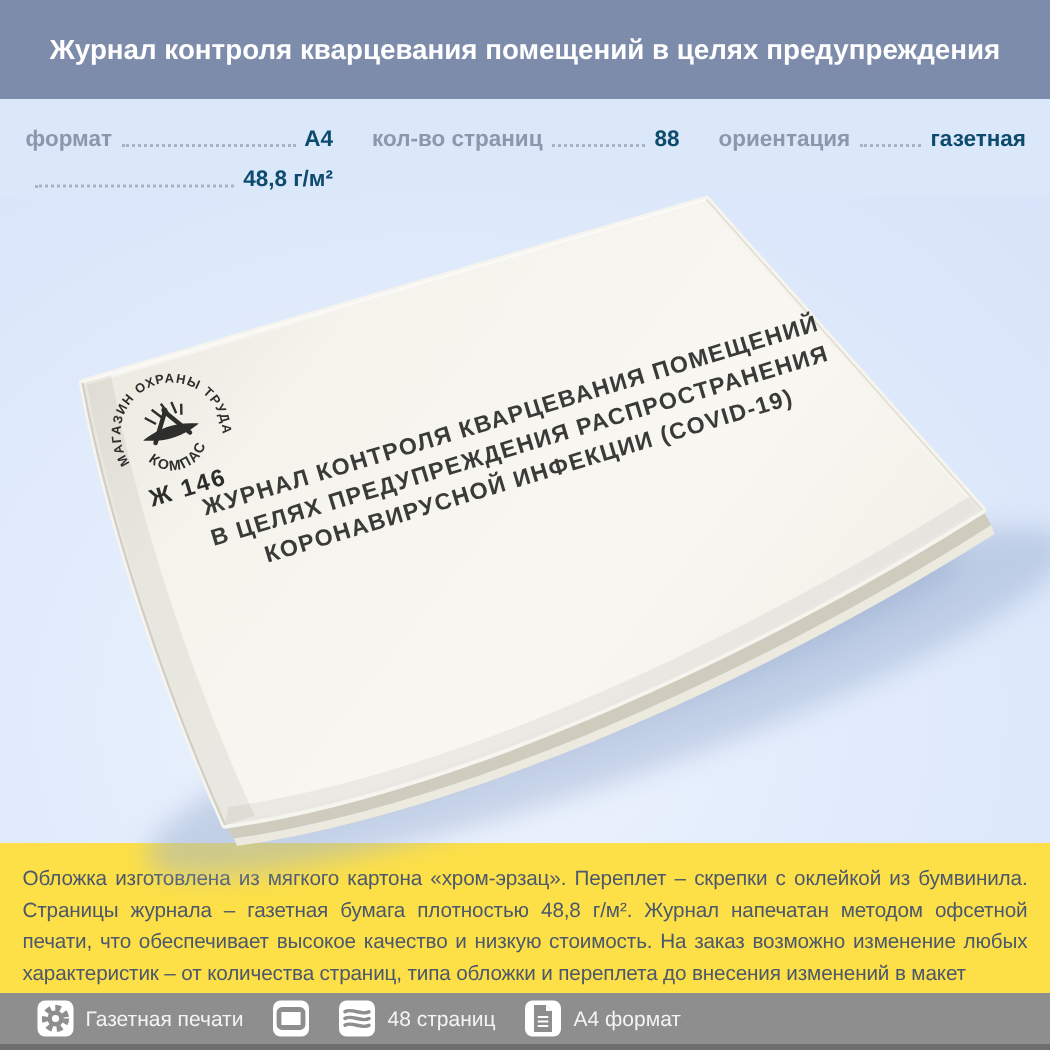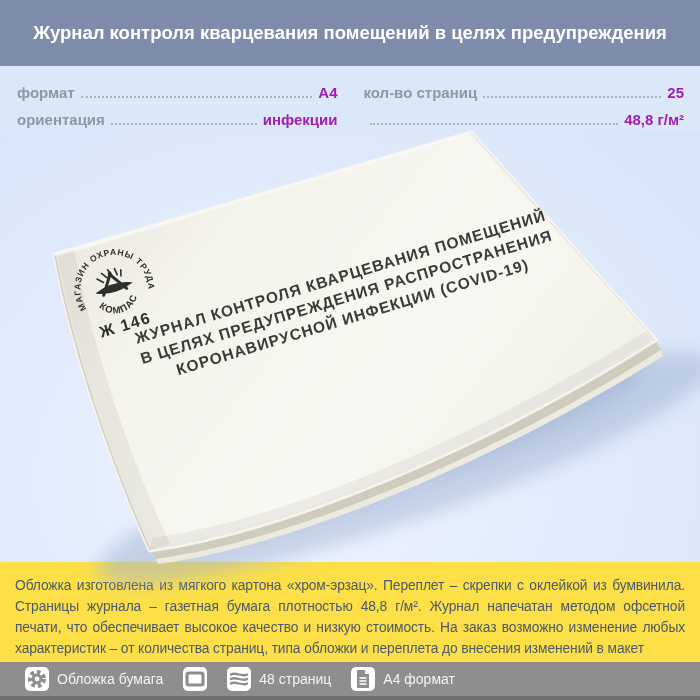--- a/index.html
+++ b/index.html
@@ -12,27 +12,27 @@
   .header {
     height:66px; background:#7e8cab; color:#ffffff;
     display:flex; flex-direction:column; align-items:center; justify-content:center;
     font-weight:bold; font-size:18.5px; line-height:24px; text-align:center;
   }
   .header .tline { white-space:nowrap; }
 
   
   .specs {
     height:64px; background:#dbe8fa; padding:10px 16px 0 17px;
-    display:grid; grid-template-columns:1fr 1fr; column-gap:26px; row-gap:1px;
+    display:grid; grid-template-columns:1fr 1fr 1fr; column-gap:26px; row-gap:1px;
     align-content:start;
   }
   .spec-row { display:flex; align-items:flex-end; height:26px; font-size:15px; line-height:18px; }
   .spec-label { color:#8d97ab; font-weight:bold; white-space:nowrap; }
   .spec-leader { flex:1; border-bottom:2px dotted #a9b3c5; margin:0 6px 4px 6px; min-width:12px; }
-  .spec-value { color:#a21caf; font-weight:bold; white-space:nowrap; }
+  .spec-value { color:#0c4a6e; font-weight:bold; white-space:nowrap; }
 
   
   .stage {
     height:432px; position:relative;
     background:radial-gradient(ellipse at 42% 80%, #f0f5fe 0%, #e2ecfc 45%, #d7e4f9 100%);
   }
   .stage svg { display:block; overflow:visible; }
   .stage text { font-family:"Liberation Sans", sans-serif; }
 
   
@@ -65,26 +65,26 @@
 
   <section class="specs">
     <div class="spec-row">
       <span class="spec-label">формат</span>
       <span class="spec-leader"></span>
       <span class="spec-value">А4</span>
     </div>
     <div class="spec-row">
       <span class="spec-label">кол-во страниц</span>
       <span class="spec-leader"></span>
-      <span class="spec-value">25</span>
+      <span class="spec-value">88</span>
     </div>
     <div class="spec-row">
       <span class="spec-label">ориентация</span>
       <span class="spec-leader"></span>
-      <span class="spec-value">инфекции</span>
+      <span class="spec-value">газетная</span>
     </div>
     <div class="spec-row">
       <span class="spec-leader"></span>
       <span class="spec-value">48,8 г/м²</span>
     </div>
   </section>
 
   <section class="stage">
     <svg width="700" height="432" viewBox="0 0 700 432">
       <defs>
@@ -152,21 +152,21 @@
   <footer class="footer">
 
     <div class="footer-item">
       <span class="fi">
         <svg width="20" height="20" viewBox="-10 -10 20 20">
           <circle r="6.6" fill="none" stroke="#8e8e8e" stroke-width="5" stroke-dasharray="3.4 2.75"></circle>
           <circle r="5.4" fill="#8e8e8e"></circle>
           <circle r="2.4" fill="#ffffff"></circle>
         </svg>
       </span>
-      <span class="footer-label">Обложка бумага</span>
+      <span class="footer-label">Газетная печати</span>
     </div>
 
     <div class="footer-item">
       <span class="fi">
         <svg width="20" height="20" viewBox="-10 -10 20 20">
           <rect x="-8" y="-6" width="16" height="12" rx="2" fill="none" stroke="#8e8e8e" stroke-width="3.2"></rect>
         </svg>
       </span>
     </div>
 

